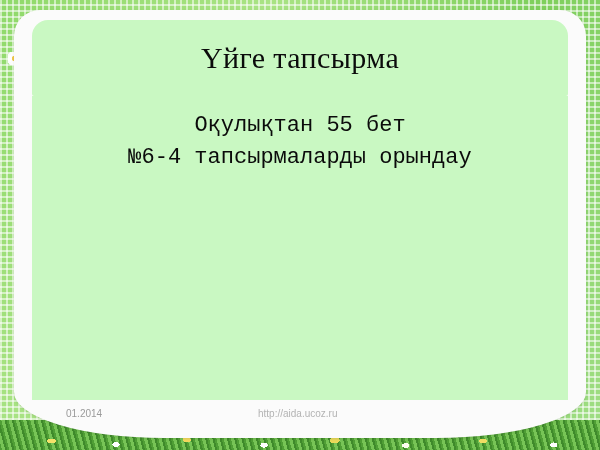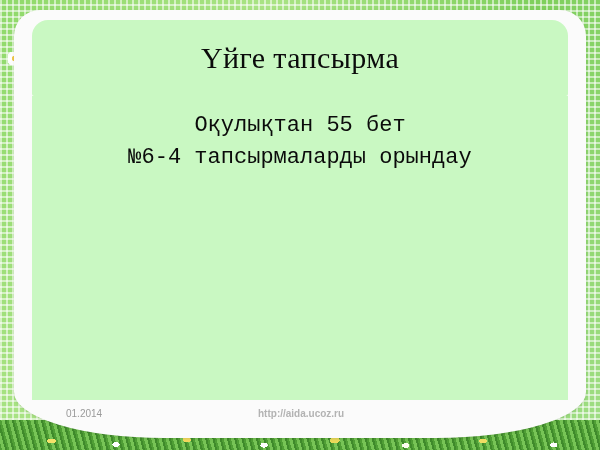--- a/index.html
+++ b/index.html
@@ -206,21 +206,20 @@
     margin-left: 36px;
   }
   #footer-url {
     position: absolute;
     left: 258px;
     top: 4px;
     font-family: "Liberation Sans", sans-serif;
     font-size: 10px;
     color: #b3b3b3;
     white-space: nowrap;
-    font-weight: bold;
   }
 </style>
 </head>
 <body>
 
 <div id="slide">
 
   <div class="frame-bg"></div>
   <div class="grass-strip"></div>
 

